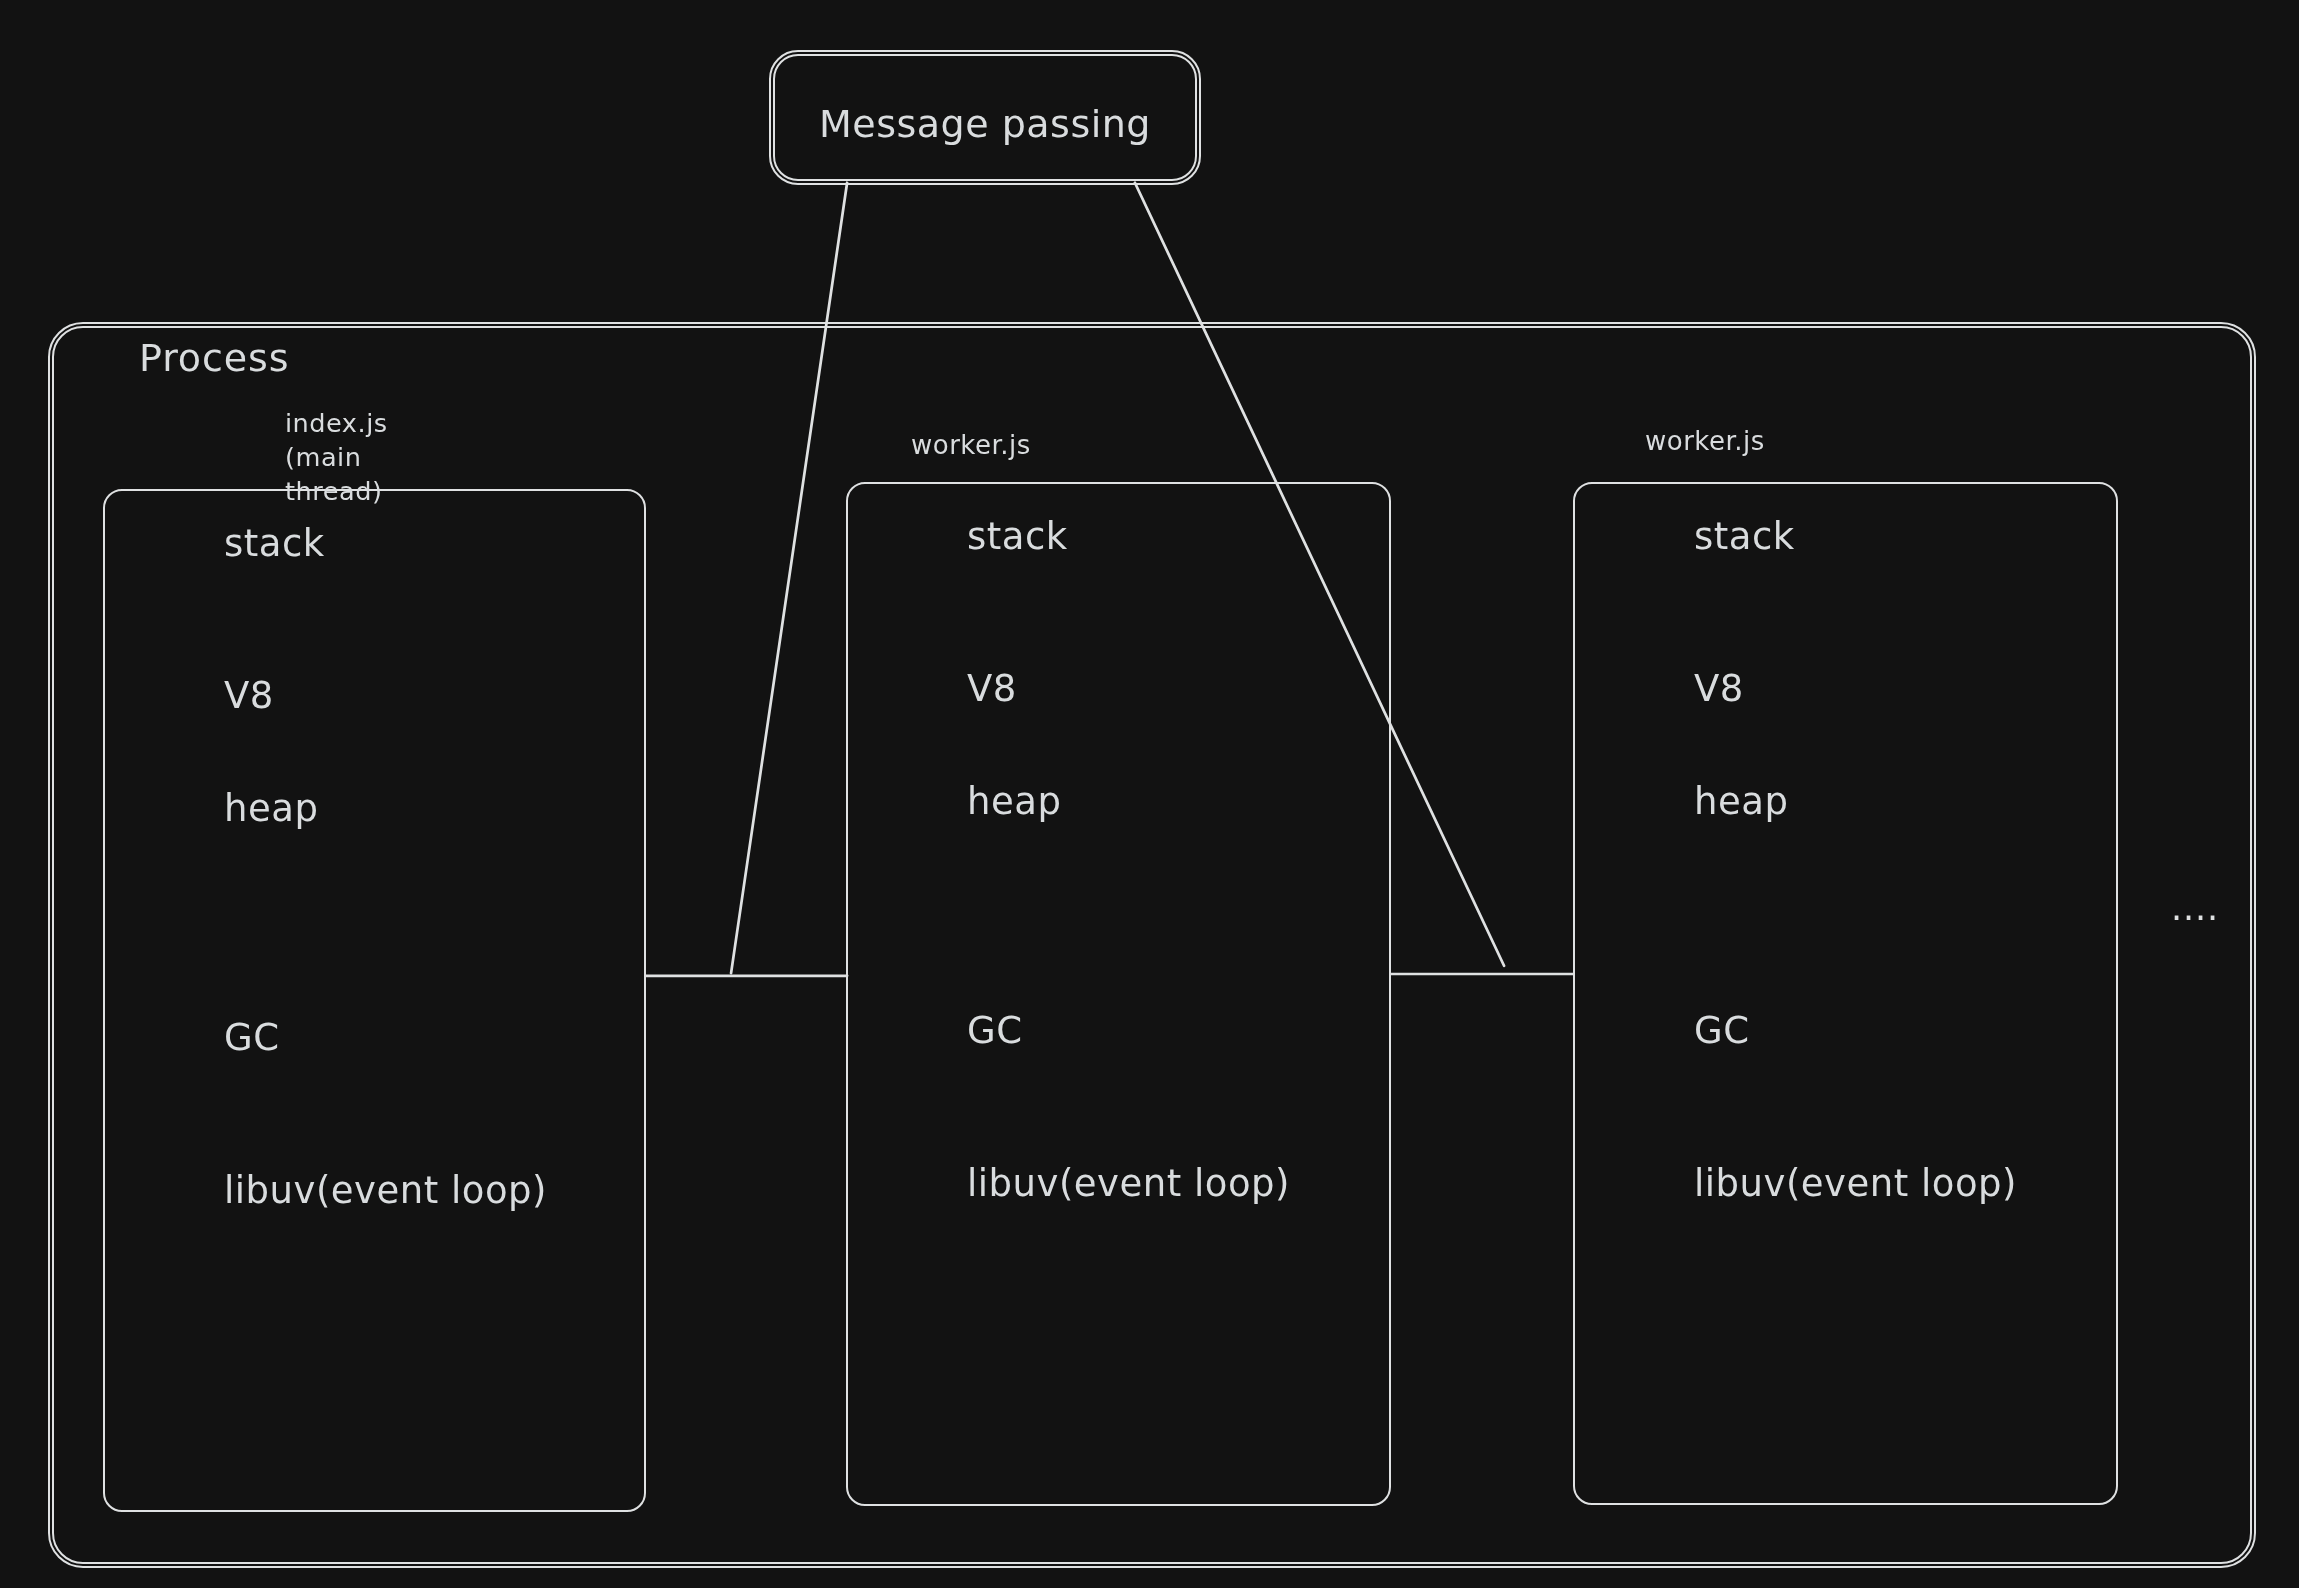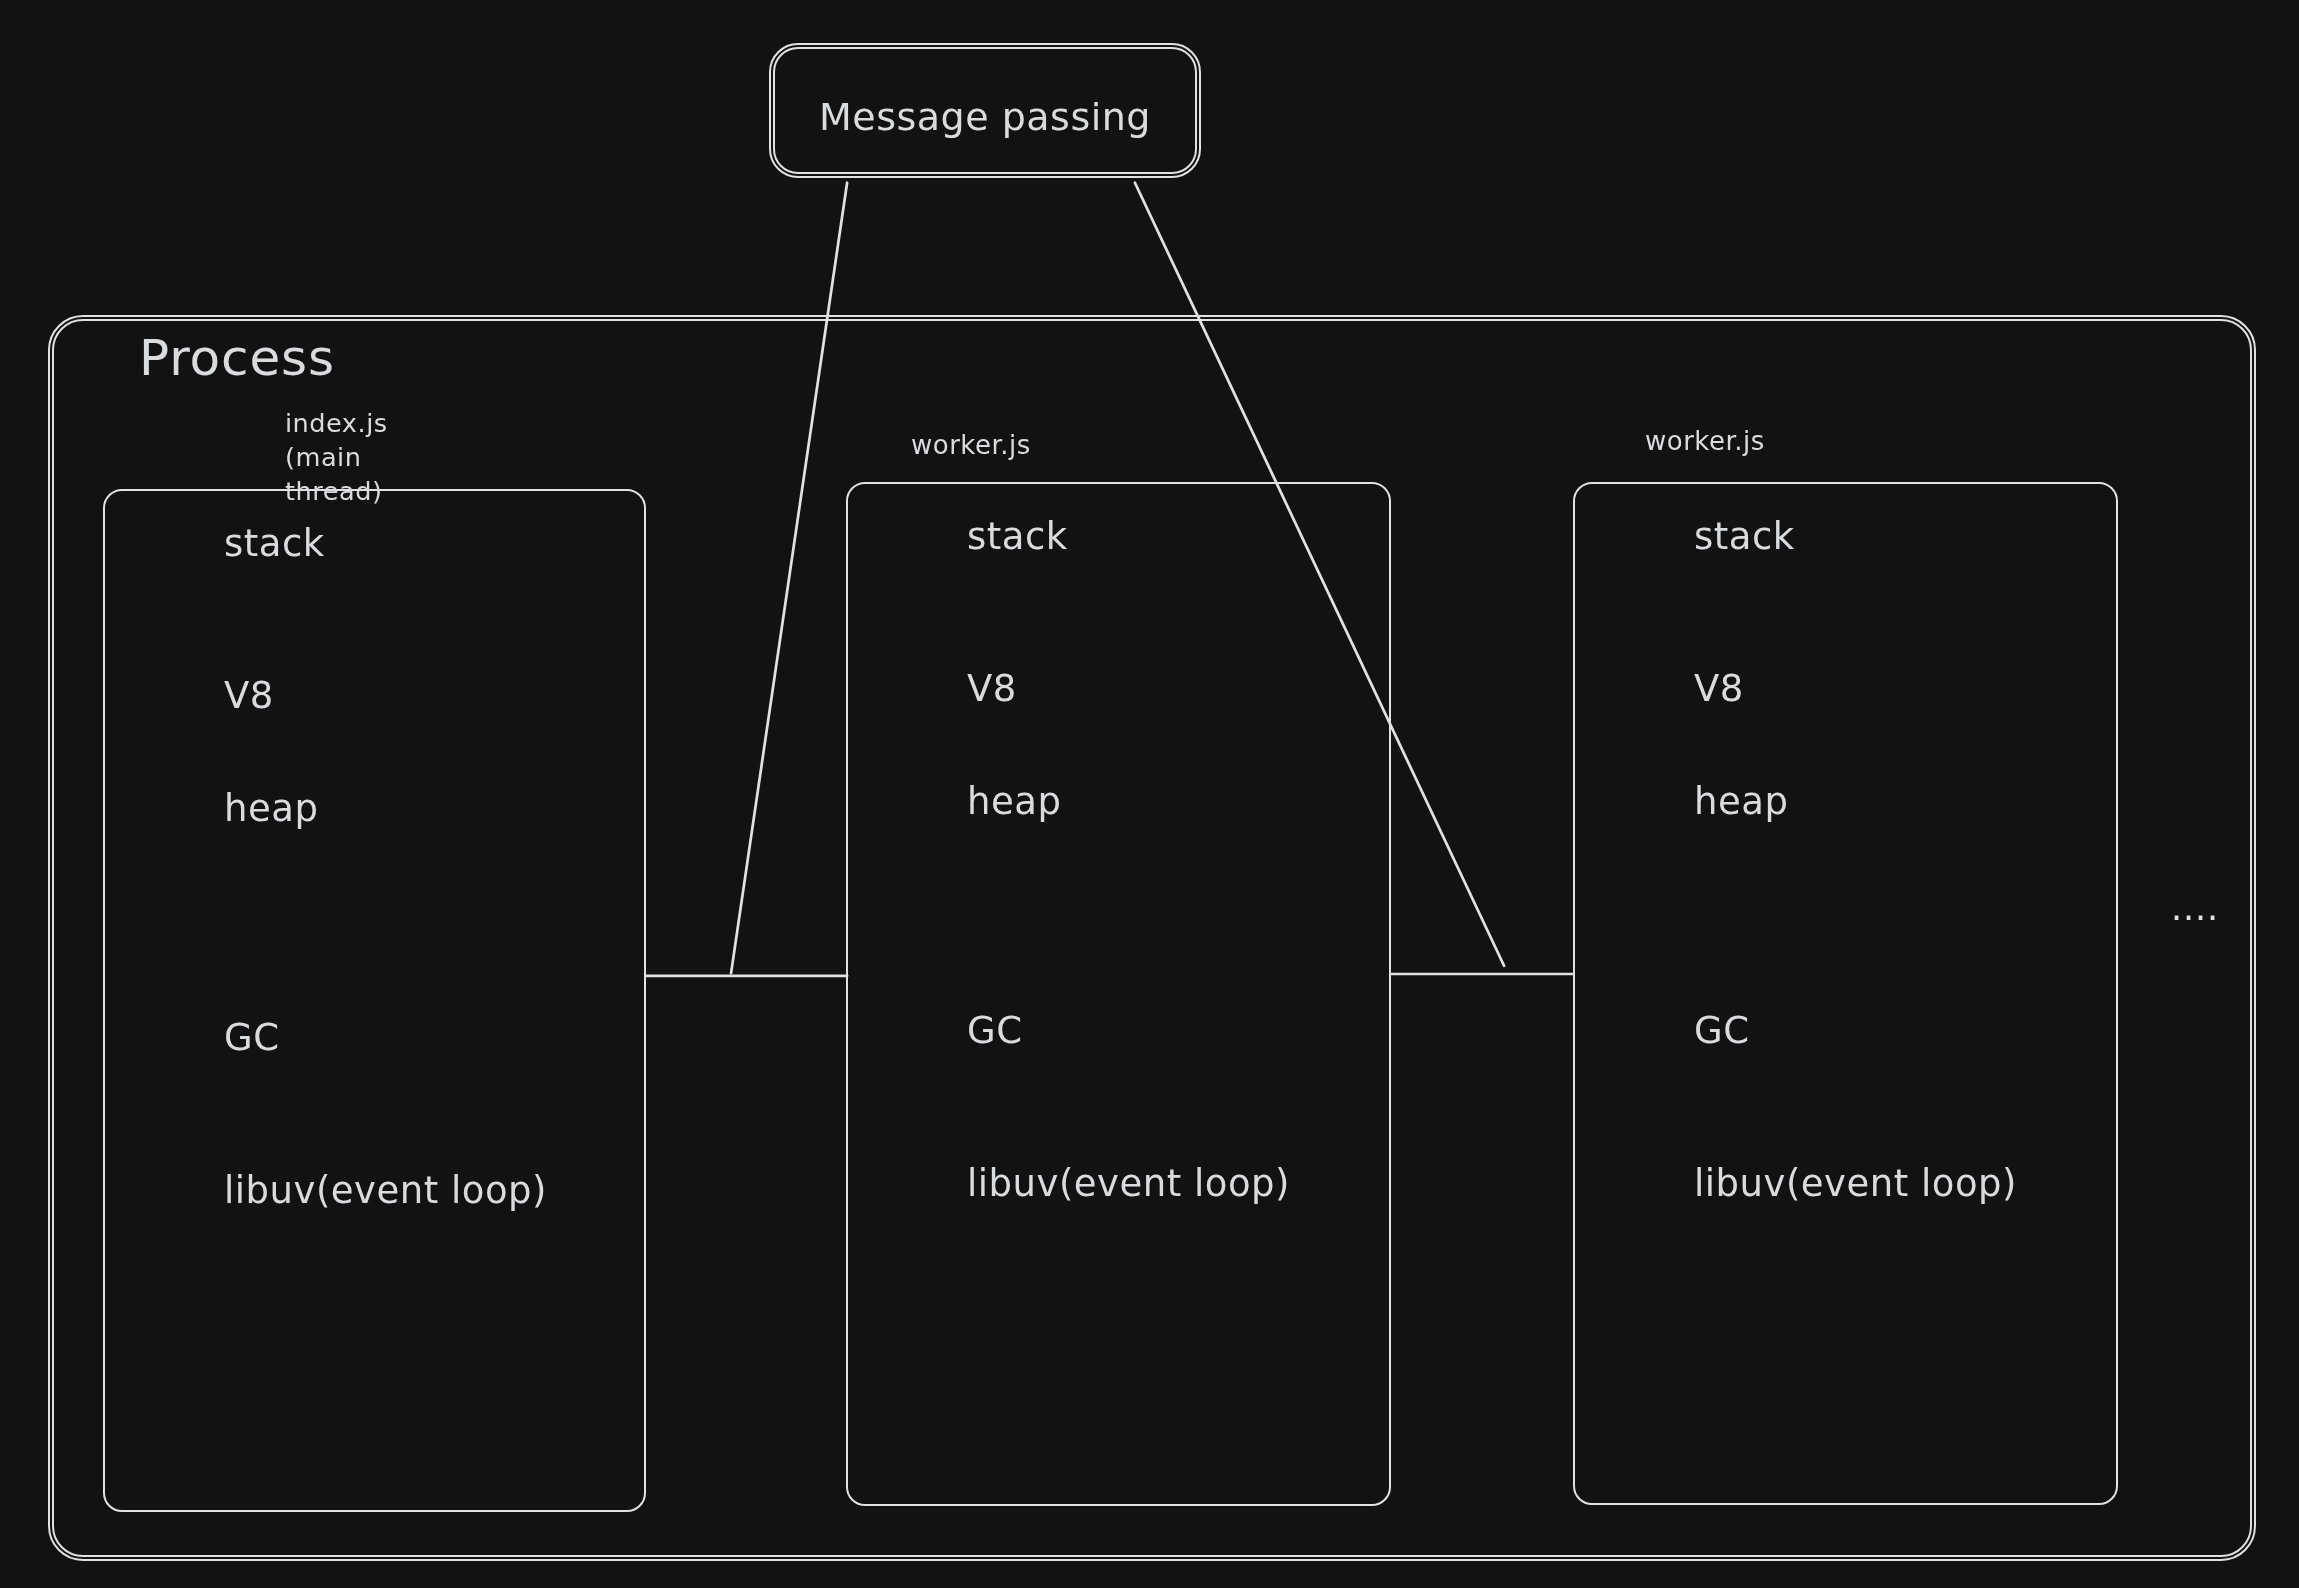--- a/index.html
+++ b/index.html
@@ -28,20 +28,21 @@
     inset: 0;
     z-index: 5;
     pointer-events: none;
   }
   .box {
     position: absolute;
     background: transparent;
   }
   .box.double {
     border: 6.4px double var(--stroke);
+    margin-top: 7px;
   }
   .box.single {
     border: 2.3px solid var(--stroke);
   }
   .message-box {
     left: 769px; top: 43px;
     width: 432px; height: 135px;
     border-radius: 29px;
     display: flex;
     align-items: center;
@@ -56,21 +57,21 @@
   }
   .process-box {
     left: 48px; top: 315px;
     width: 2208px; height: 1246px;
     border-radius: 35px;
     z-index: 1;
   }
   .process-label {
     position: absolute;
     left: 139px; top: 334px;
-    font-size: 50px;
+    font-size: 38px;
     letter-spacing: 0.9px;
     line-height: 48px;
     z-index: 3;
     white-space: nowrap;
   }
   .main-thread-note {
     position: absolute;
     left: 285px; top: 378px;
     font-size: 25.6px;
     line-height: 34px;

